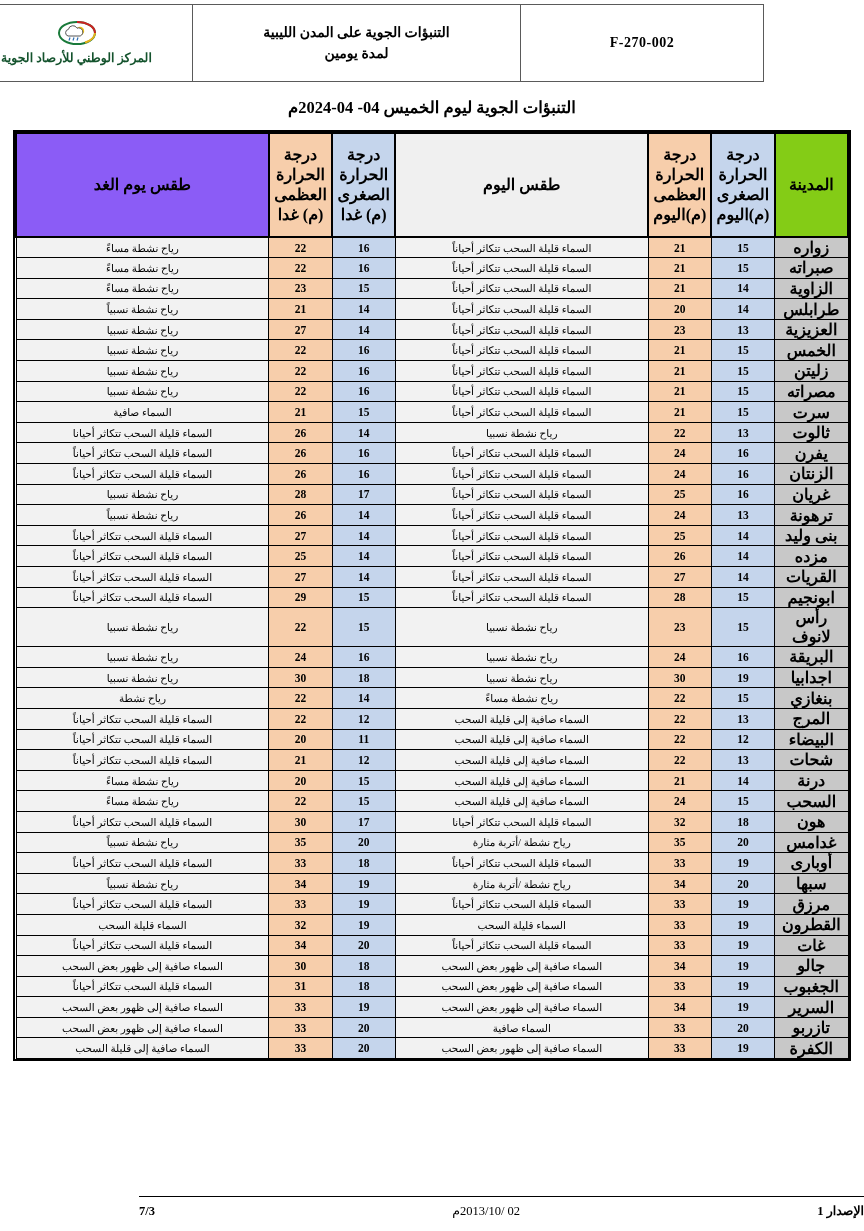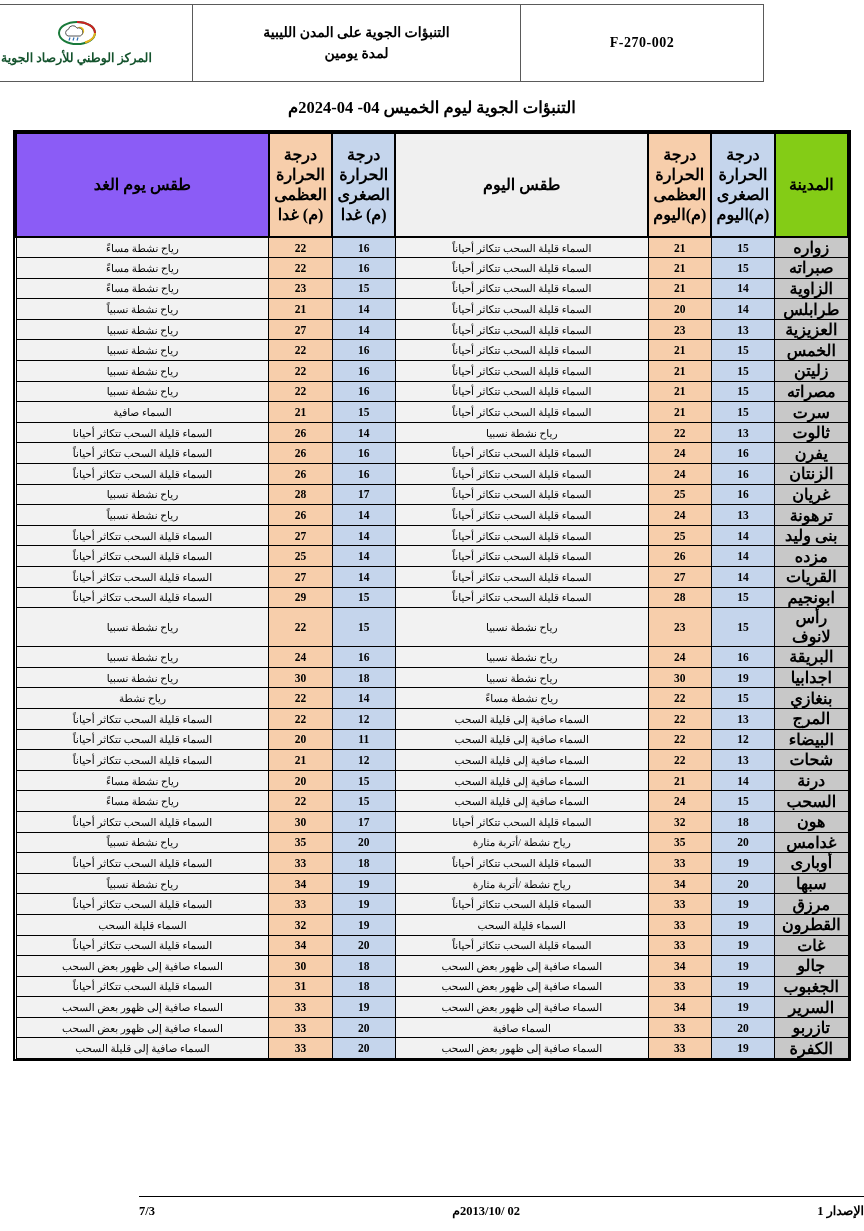--- a/index.html
+++ b/index.html
@@ -168,21 +168,21 @@
     align-items: center;
     font-size: 12.5px;
     font-weight: bold;
     width: 725px;
   }
   .footer-left {
     font-weight: bold;
     font-family: "Liberation Serif", serif;
     direction: ltr;
   }
-  .footer-mid { font-weight: bold; direction: rtl; text-align: center; }
+  .footer-mid { font-weight: normal; direction: rtl; text-align: center; }
   .footer-right { font-weight: bold; direction: rtl; }
 </style>
 </head>
 <body>
 
 <table class="doc-header">
   <tbody>
       <tr>
     <td class="hdr-code">F-270-002</td>
     <td class="hdr-desc">

